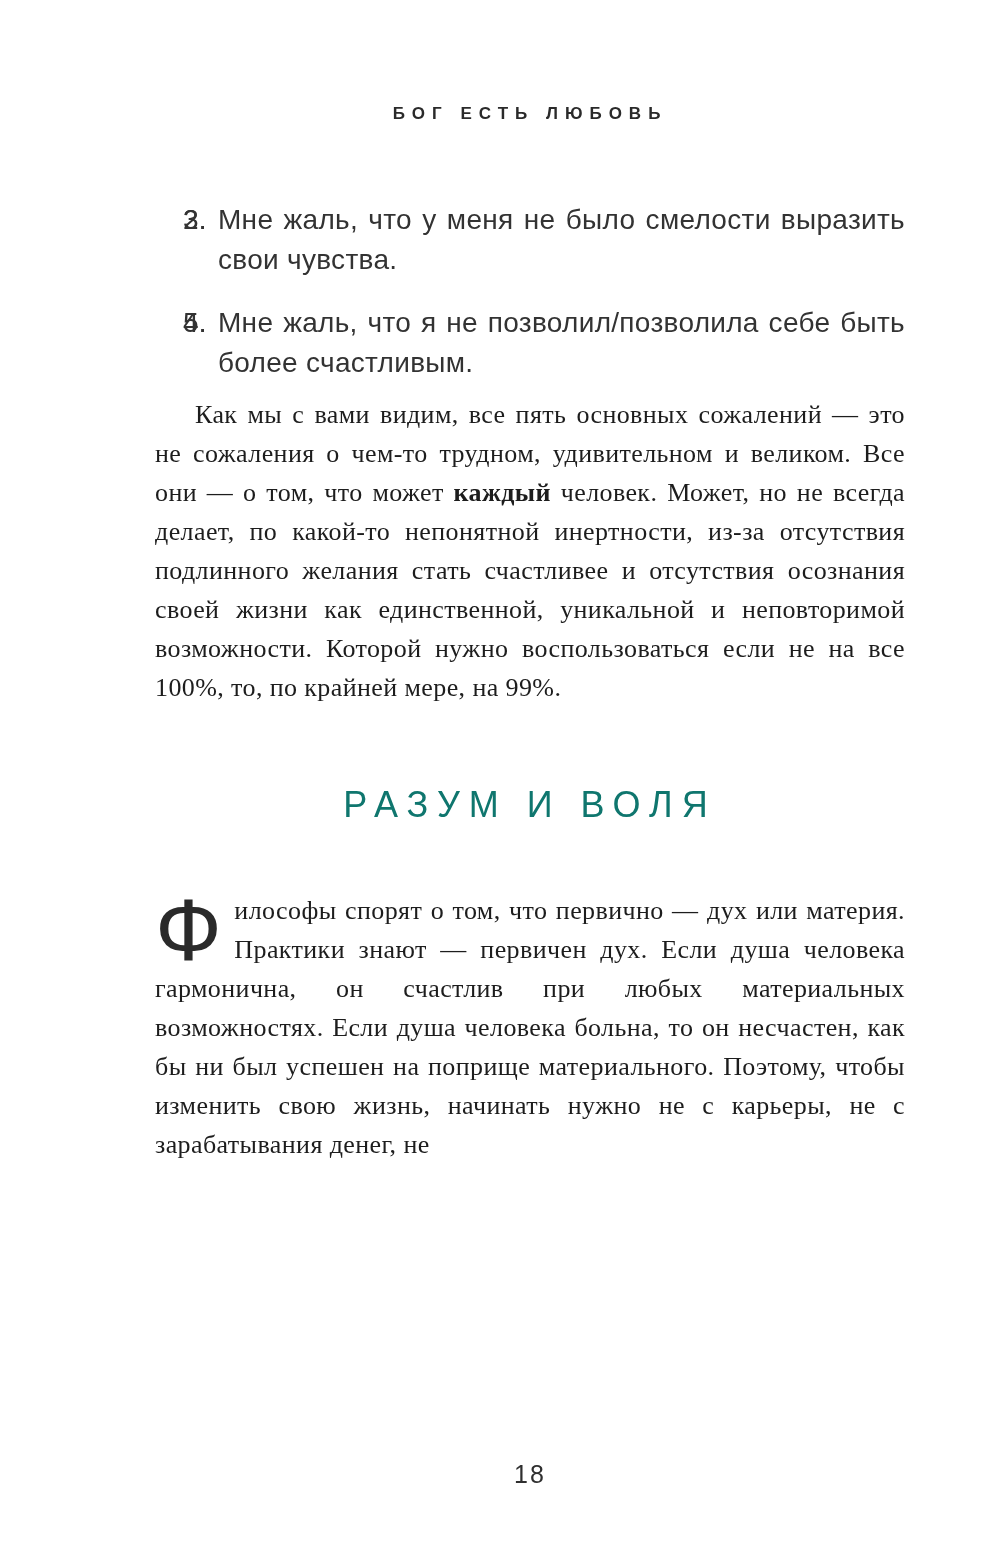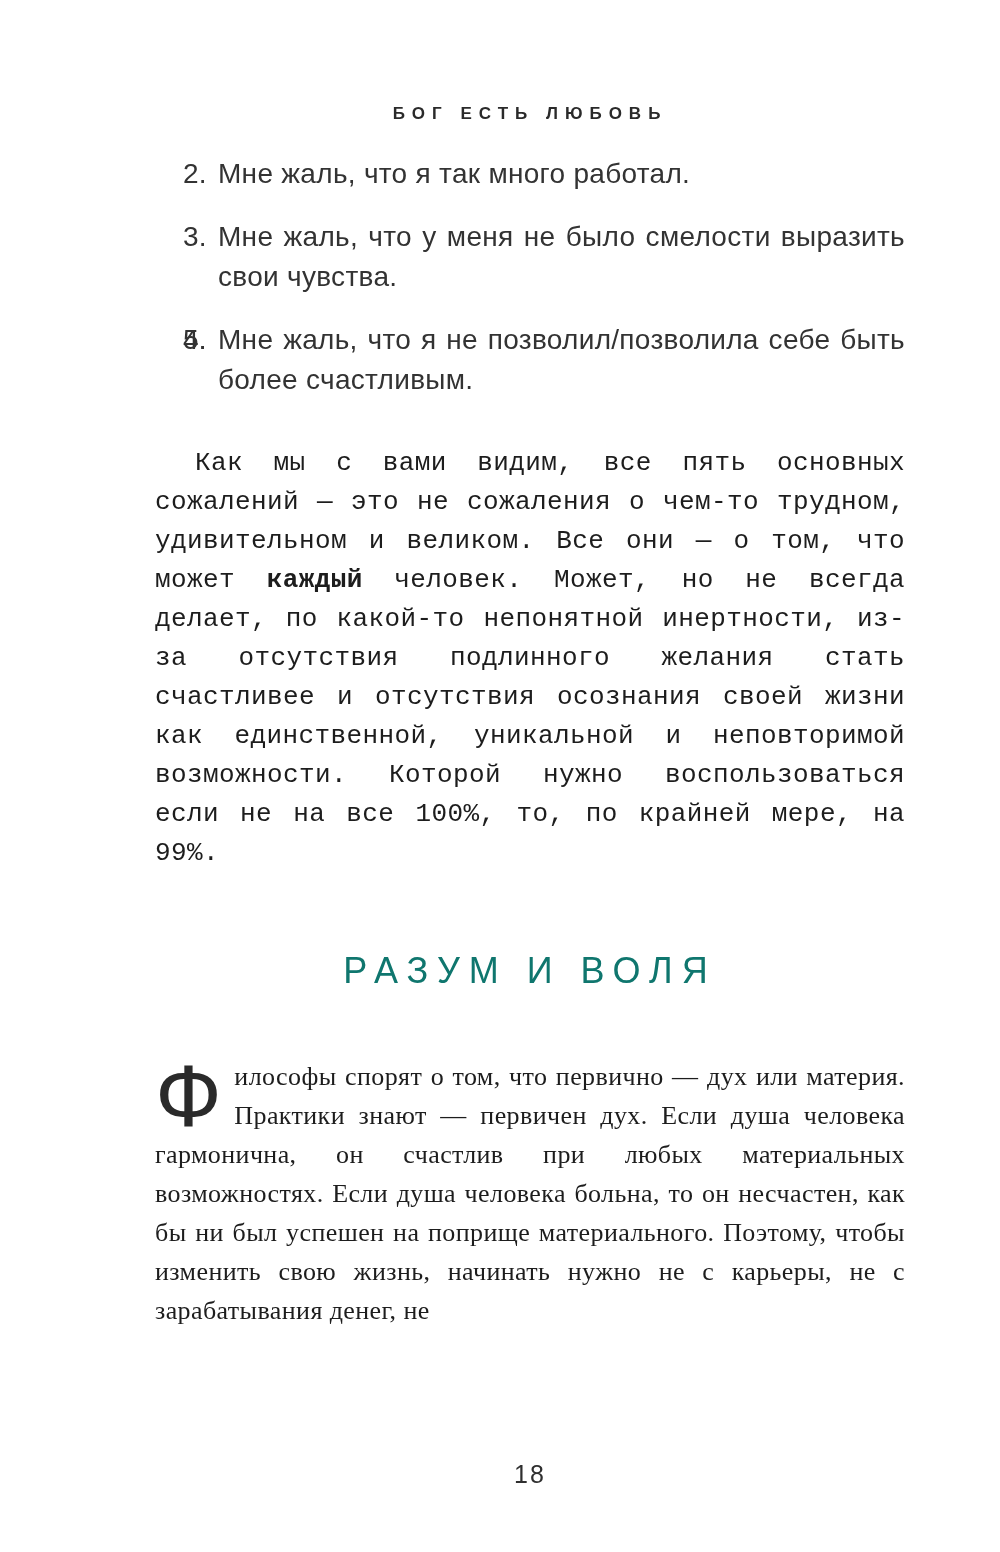--- a/index.html
+++ b/index.html
@@ -19,21 +19,21 @@
   }
 
   
   .running-head {
     text-align: center;
     font-family: "Liberation Sans", sans-serif;
     font-size: 17px;
     font-weight: 600;
     letter-spacing: 7px;
     color: #2a2a2a;
-    margin-bottom: 30px;
+    margin-bottom: 76px;
   }
 
   
   .regret-list {
     list-style: none;
     font-family: "Liberation Sans", sans-serif;
     font-weight: 300;
     font-size: 28px;
     line-height: 40px;
     color: #333333;
@@ -55,23 +55,22 @@
   
   .body-para {
     font-family: "Liberation Serif", serif;
     font-size: 26px;
     line-height: 39px;
     text-align: justify;
     color: #1d1d1d;
     letter-spacing: 0.4px;
   }
   .para-regrets {
-    margin-top: 44px;
+    margin-top: 12px;
     text-indent: 40px;
-    font-family: Liberation Mono, monospace;
   }
   .para-regrets b { font-weight: 700; }
 
   
   .section-heading {
     margin-top: 70px;
     text-align: center;
     font-family: "Liberation Sans", sans-serif;
     font-weight: 300;
     font-size: 36px;
@@ -111,21 +110,21 @@
 </style>
 </head>
 <body>
 
 <div class="page">
 
   <div class="running-head">БОГ ЕСТЬ ЛЮБОВЬ</div>
 
   <ol class="regret-list">
     <li>
-      <span class="num">2.</span><span>Мне жаль, что я так много работал.</span>
+      <span class="num">2.</span>
     </li>
     <li>
       <span class="num">3.</span><span>Мне жаль, что у меня не было смелости выразить свои чувства.</span>
     </li>
     <li>
       <span class="num">4.</span>
     </li>
     <li>
       <span class="num">5.</span><span>Мне жаль, что я не позволил/позволила себе быть более счастливым.</span>
     </li>

